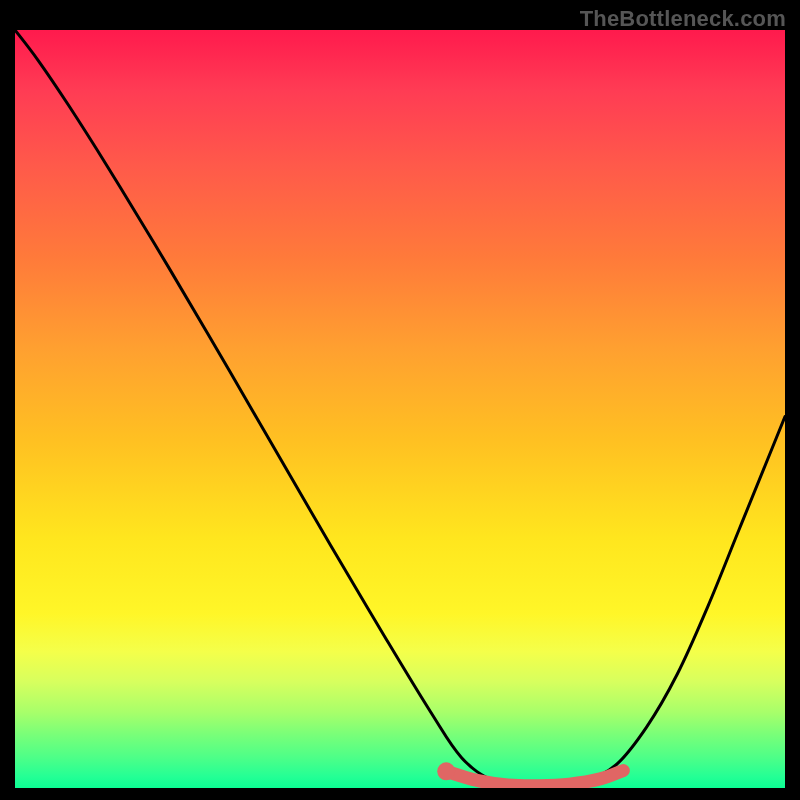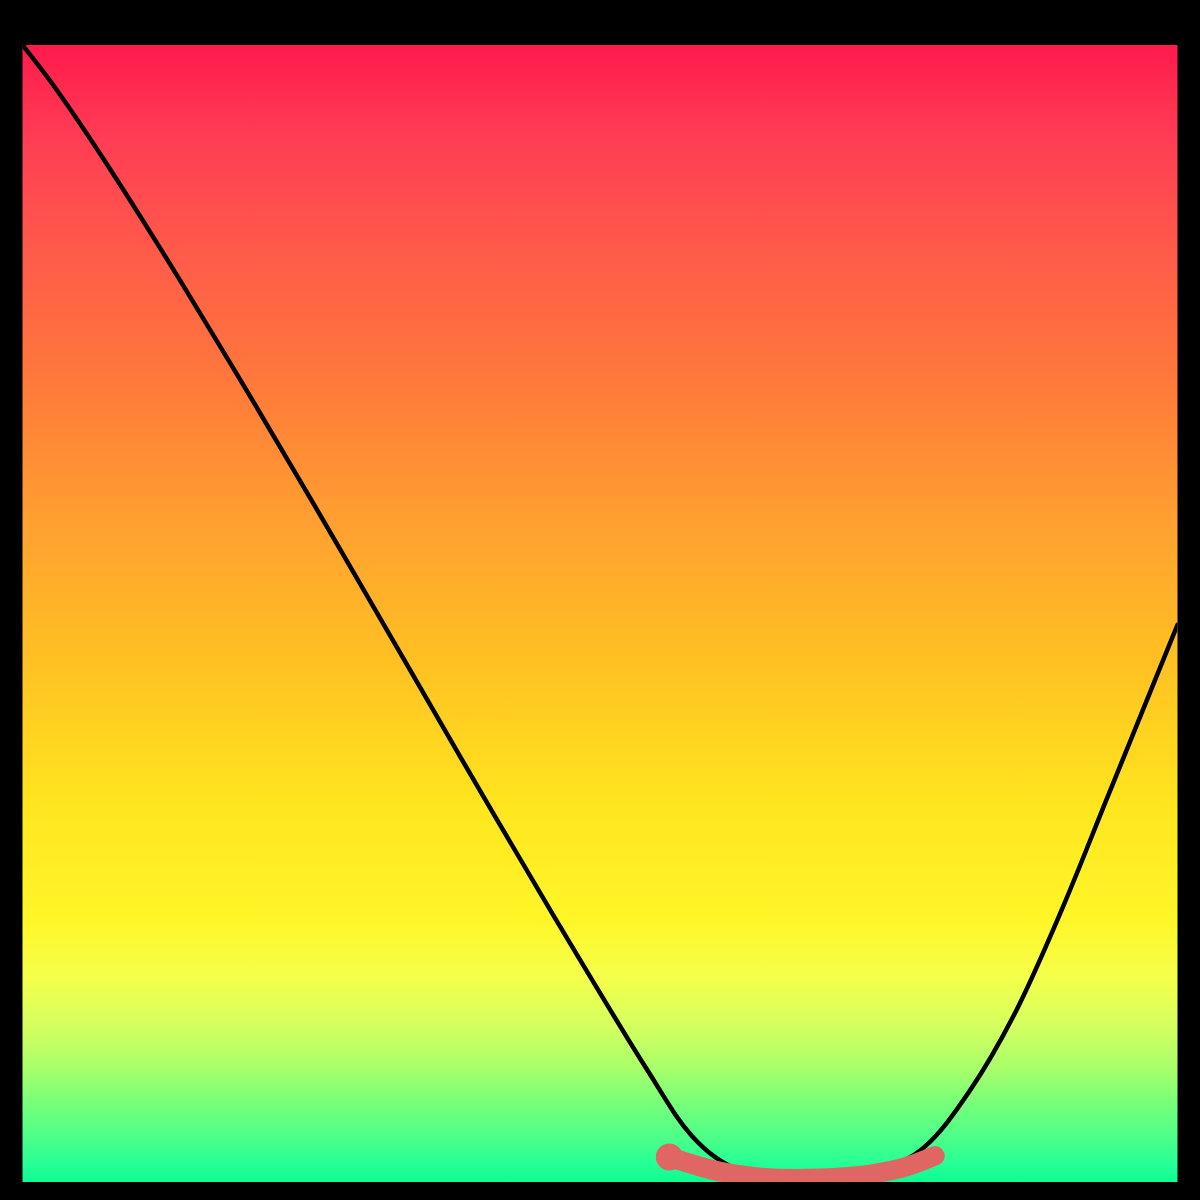--- a/index.html
+++ b/index.html
@@ -52,20 +52,21 @@
     left: 0; top: 0;
     width: 100%;
     height: 100%;
     overflow: visible;
   }
 </style>
 </head>
 <body>
 
 <div class="container">
+  <div class="watermark">TheBottleneck.com</div>
   <div class="plot-area">
     <svg viewBox="0 0 770 758">
       <g id="curve-group">
           <path d="M 0.00 0.00 C 4.16 5.46 13.40 16.68 23.10 30.32 C 32.80 43.96 41.43 56.70 53.90 75.80 C 66.37 94.90 77.15 111.88 92.40 136.44 C 107.65 161.00 120.58 182.22 138.60 212.24 C 156.62 242.26 171.71 267.73 192.50 303.20 C 213.29 338.67 231.92 371.12 254.10 409.32 C 276.28 447.52 294.91 479.97 315.70 515.44 C 336.49 550.91 351.58 576.38 369.60 606.40 C 387.62 636.42 401.94 660.37 415.80 682.20 C 429.66 704.03 435.51 715.40 446.60 727.68 C 457.69 739.96 466.31 744.96 477.40 750.42 C 488.49 755.88 497.11 756.64 508.20 758.00 C 519.29 759.36 527.91 759.36 539.00 758.00 C 550.09 756.64 558.71 754.51 569.80 750.42 C 580.89 746.33 589.51 744.81 600.60 735.26 C 611.69 725.71 620.31 713.73 631.40 697.36 C 642.49 680.99 651.11 666.13 662.20 644.30 C 673.29 622.47 681.91 602.00 693.00 576.08 C 704.09 550.16 712.71 527.57 723.80 500.28 C 734.89 472.99 746.28 444.95 754.60 424.48 C 762.92 404.01 767.23 393.40 770.00 386.58" fill="none" stroke="#000000" stroke-width="3" stroke-linecap="round" stroke-linejoin="round"></path>
         </g>
       <g id="highlight-group">
           <path d="M 431.20 741.32 C 436.74 742.96 450.91 747.96 462.00 750.42 C 473.09 752.88 481.71 754.01 492.80 754.97 C 503.89 755.92 512.51 755.86 523.60 755.73 C 534.69 755.59 543.31 755.44 554.40 754.21 C 565.49 752.98 575.50 751.36 585.20 748.90 C 594.90 746.45 604.14 742.07 608.30 740.57" fill="none" stroke="#e06664" stroke-width="13" stroke-linecap="round" stroke-linejoin="round"></path>
         </g>
       <g id="marker-group">
           <circle cx="431.20" cy="741.32" r="9" fill="#e06664"></circle>

